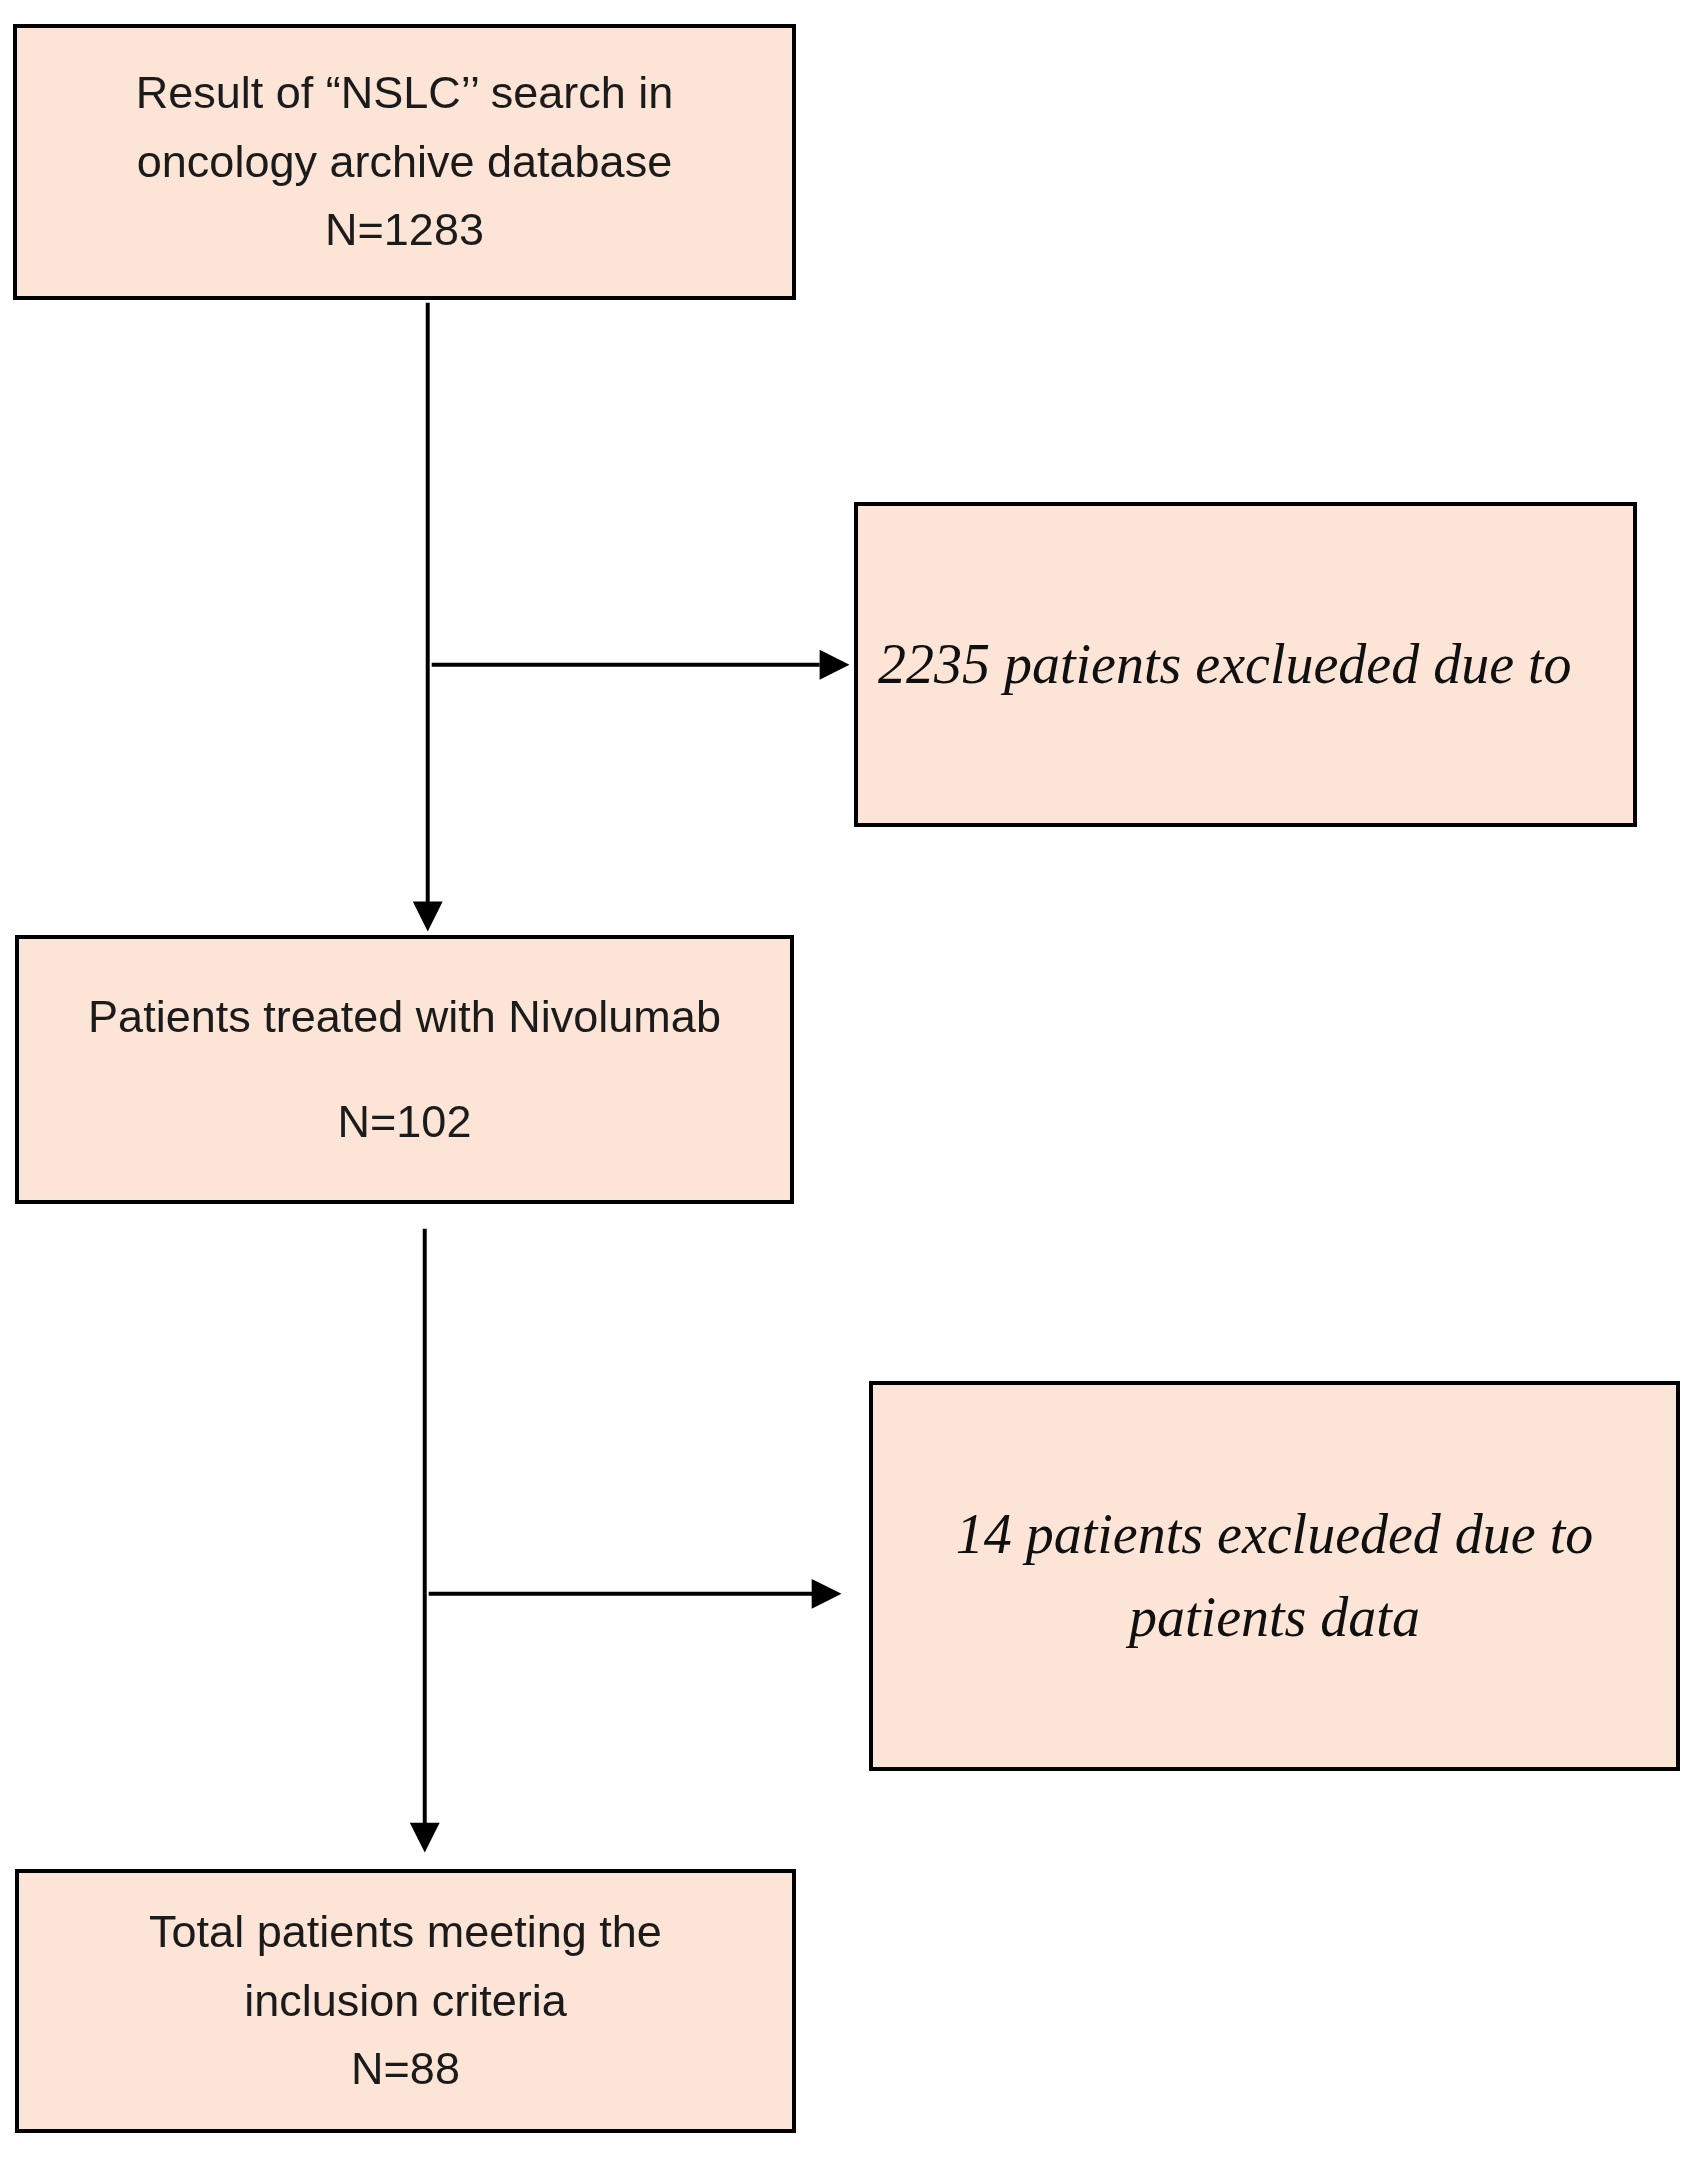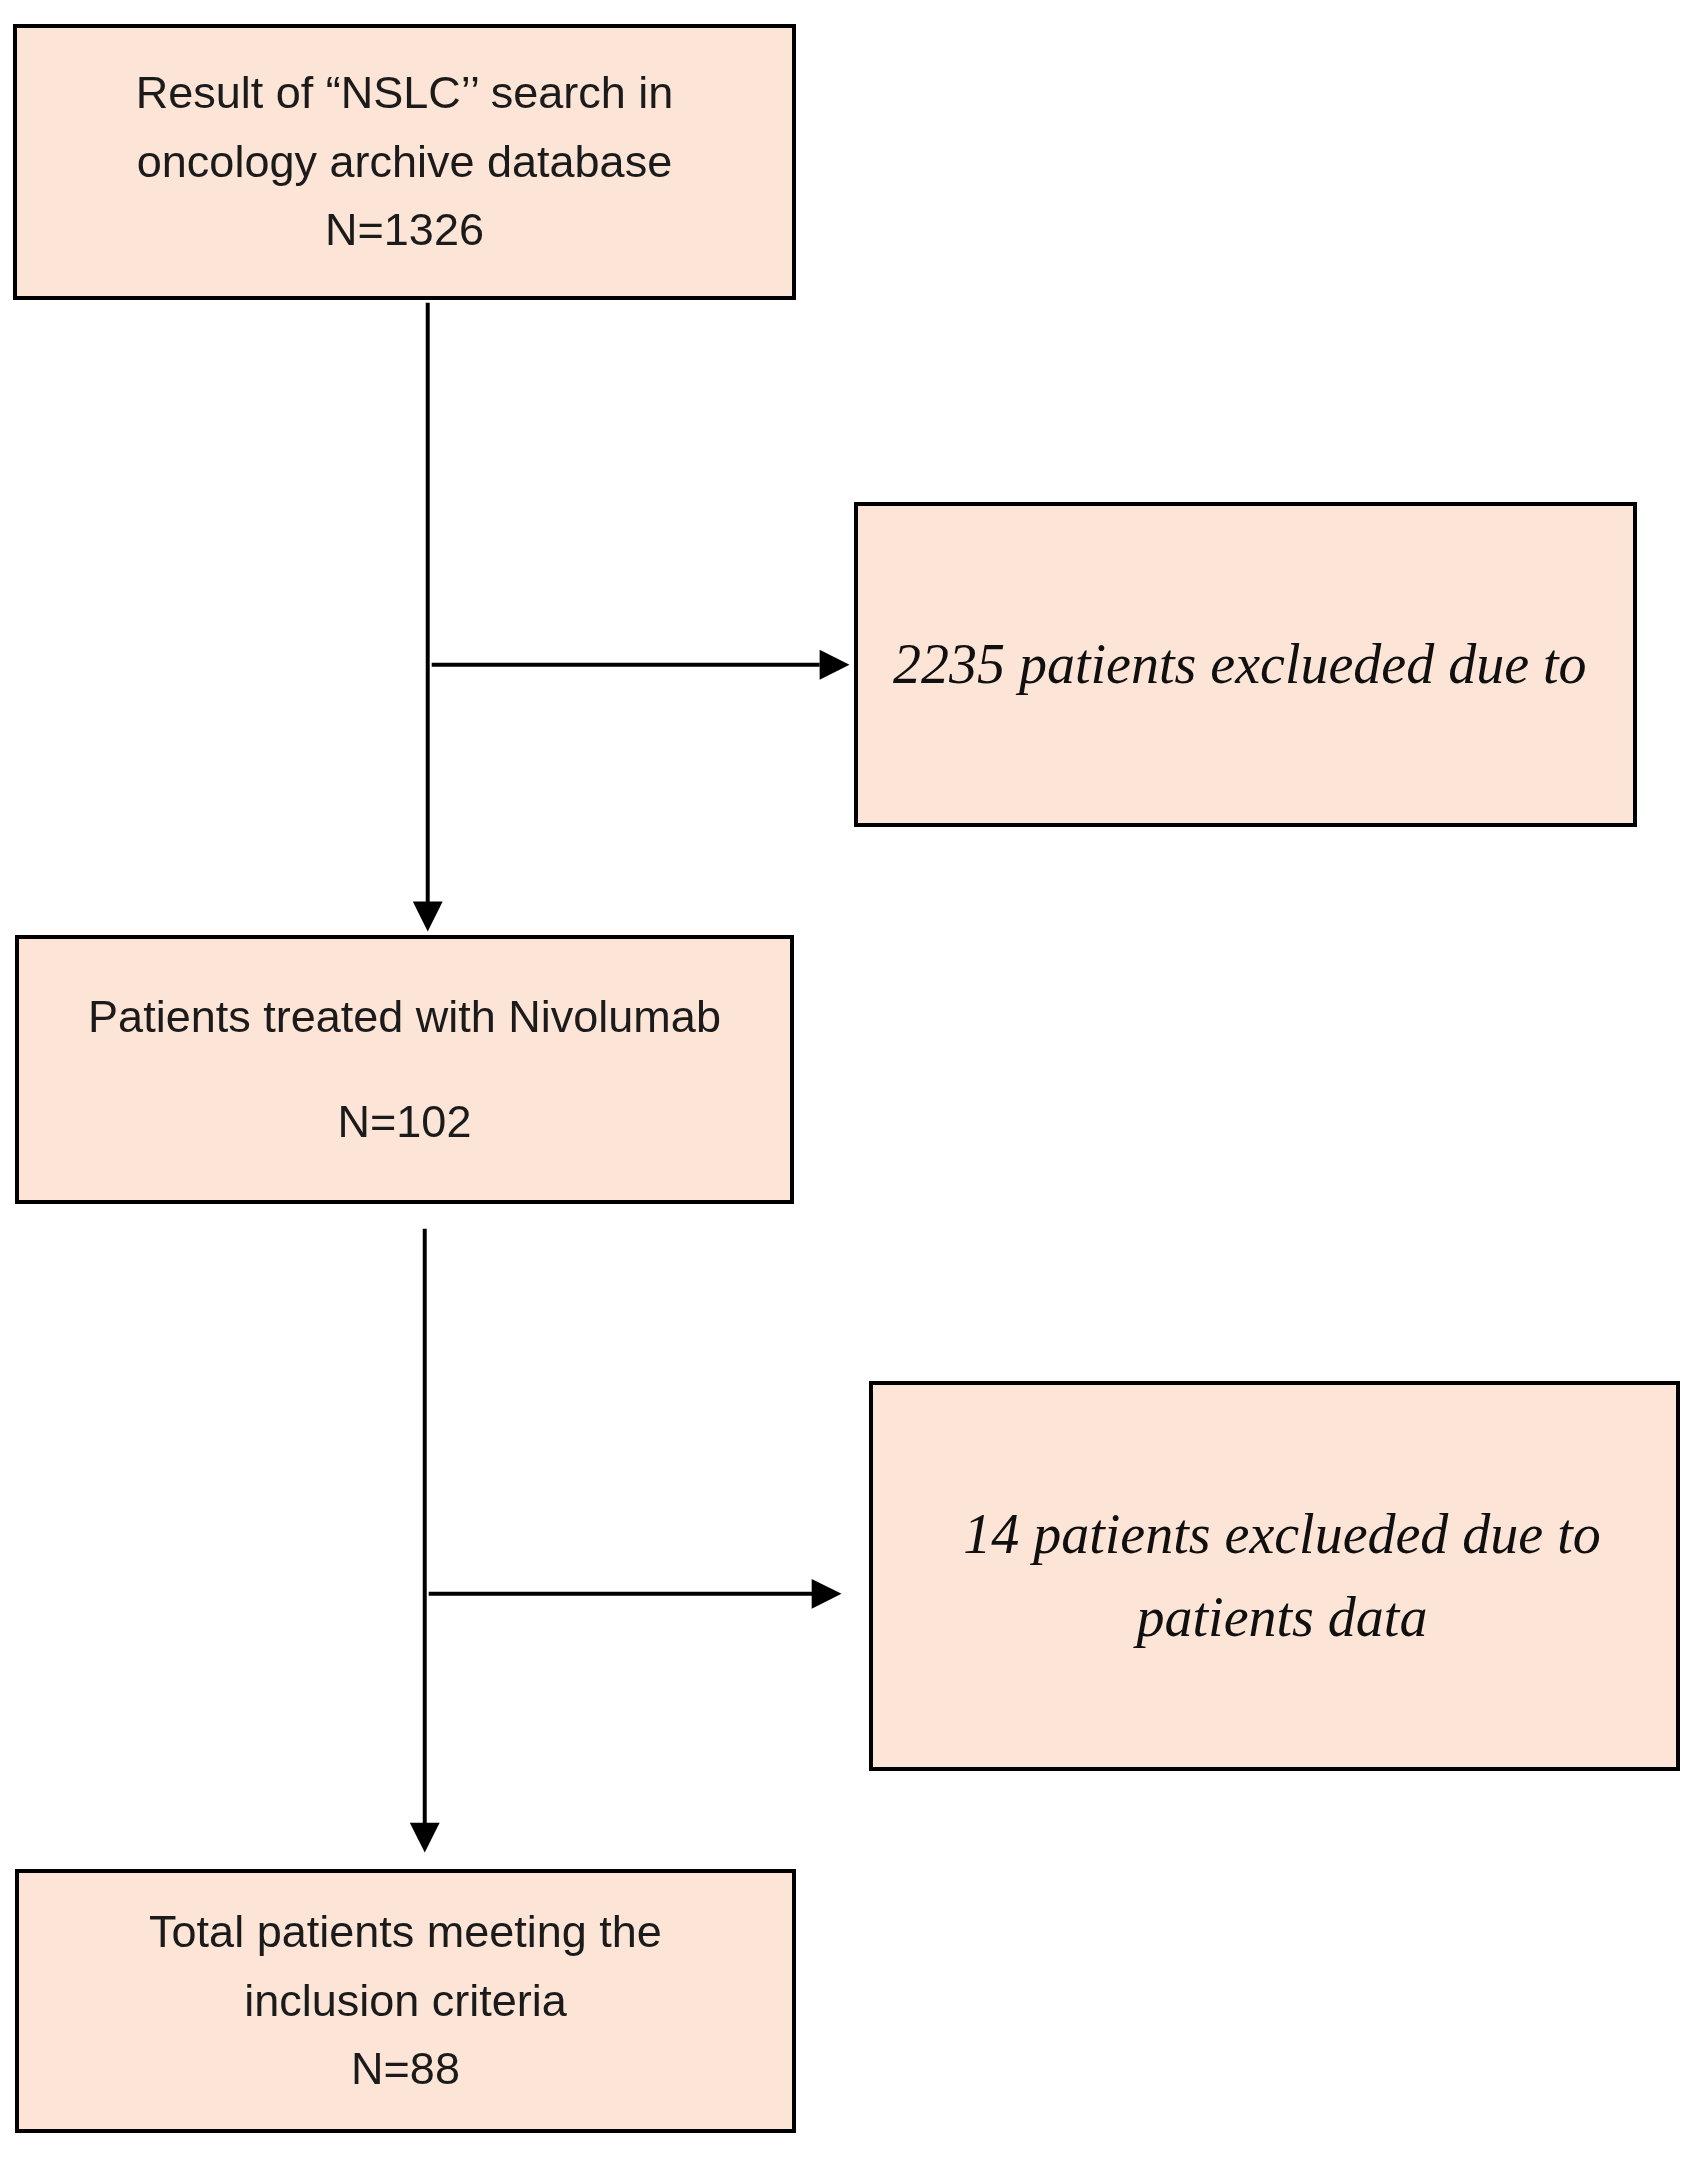--- a/index.html
+++ b/index.html
@@ -29,21 +29,21 @@
     font-size:45px;
     line-height:1.53;
     text-align:center;
   }
   .box.serif{
     font-family:"Liberation Serif","DejaVu Serif",serif;
     font-style:italic;
     font-size:56px;
     line-height:1.48;
     text-align:left;
-    padding-left:35px;
+    padding-left:20px;
     padding-right:20px;
     color:#101010;
   }
   .box .line{white-space:nowrap;}
   svg.arrows{position:absolute;left:0;top:0;display:block;}
   .arrow-line{stroke:var(--arrow);stroke-width:4;fill:none;}
   .arrow-head{fill:var(--arrow);stroke:none;}
 </style>
 </head>
 <body>
@@ -60,21 +60,21 @@
     <line class="arrow-line" x1="427" y1="1227" x2="427" y2="1826"></line>
     <polygon class="arrow-head" points="412,1824 442,1824 427,1854"></polygon>
 
     <line class="arrow-line" x1="431" y1="1594" x2="818" y2="1594"></line>
     <polygon class="arrow-head" points="816,1579 816,1609 846,1594"></polygon>
   </svg>
 
   <div class="box sans" style="left:13px;top:16px;width:783px;height:276px;">
     <div class="line">Result of “NSLC’’ search in</div>
     <div class="line">oncology archive database</div>
-    <div class="line">N=1326</div>
+    <div class="line">N=1283</div>
   </div>
 
   <div class="box serif" style="left:854px;top:494px;width:783px;height:325px;">
     <div class="line">2235 patients exclueded due to</div>
   </div>
 
   <div class="box sans" style="left:15px;top:927px;width:779px;height:269px;gap:36px;">
     <div class="line">Patients treated with Nivolumab</div>
     <div class="line">N=102</div>
   </div>

